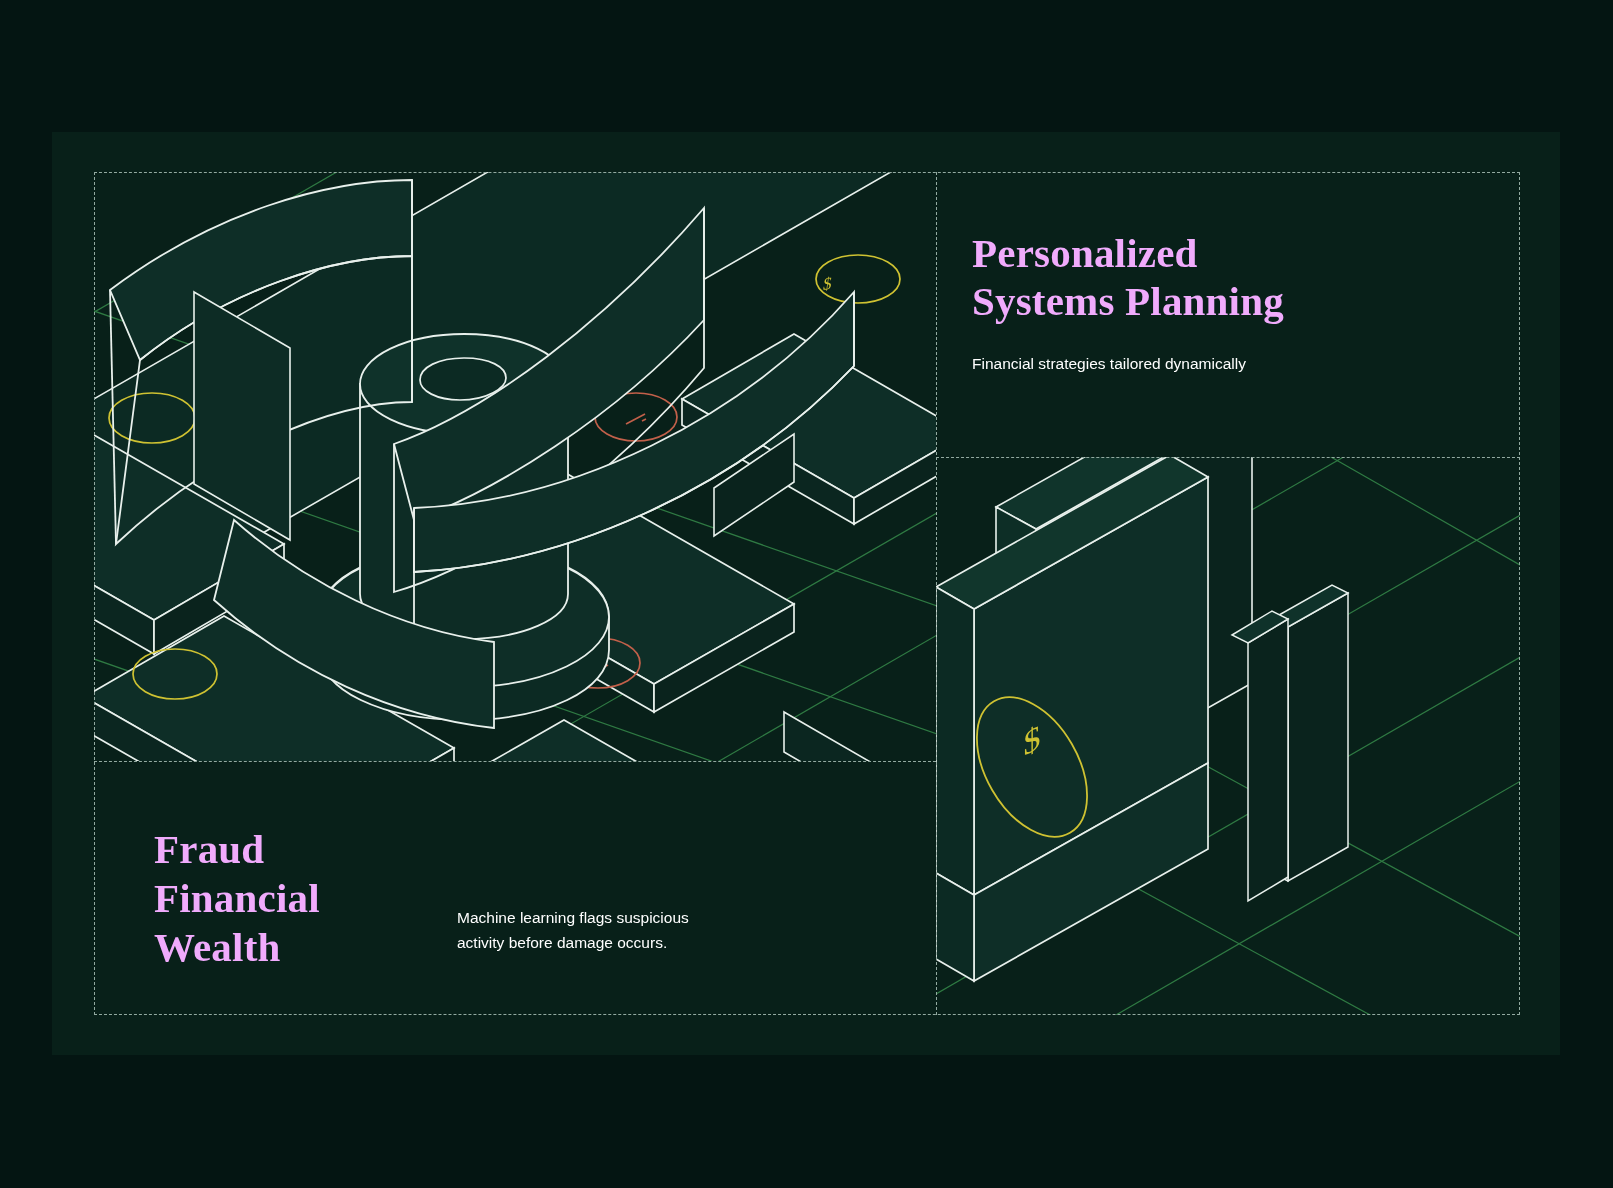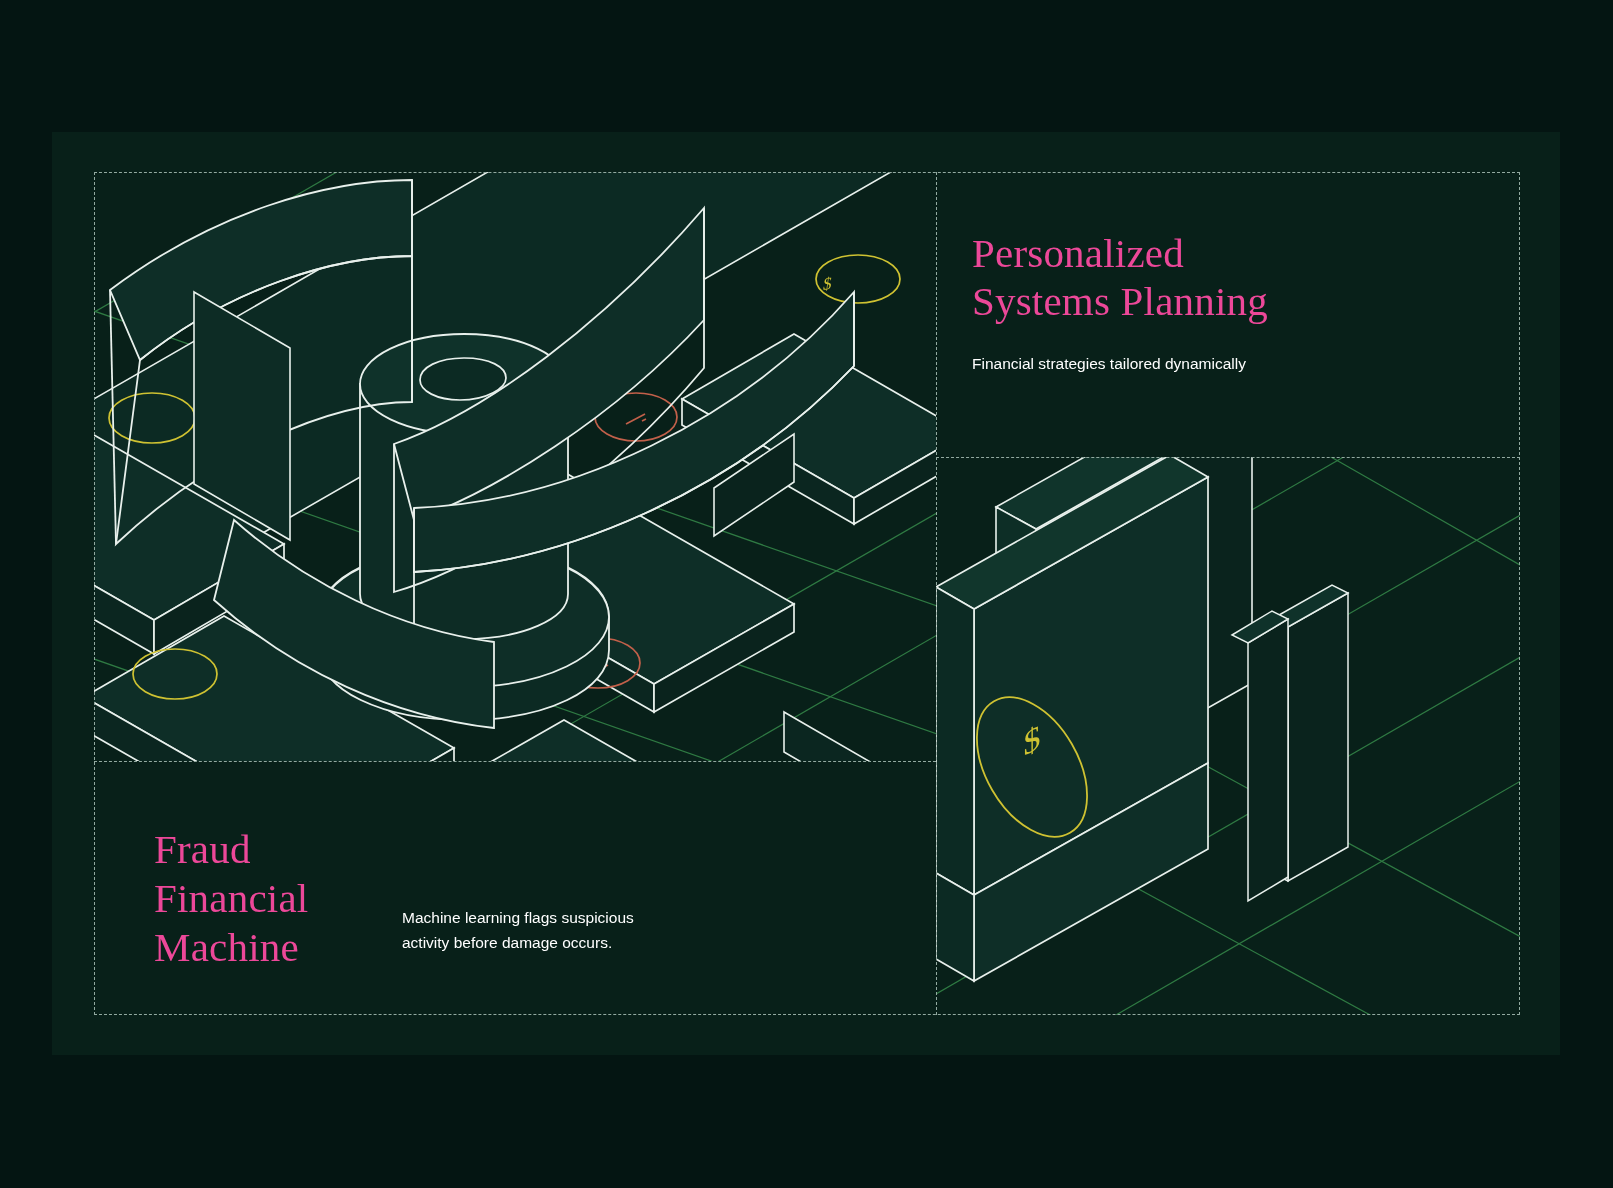--- a/index.html
+++ b/index.html
@@ -51,43 +51,44 @@
   #panel-wealth-text {
     left:936px; top:172px; width:584px; height:285px;
     padding:58px 0 0 36px;
   }
   #panel-fraud-text {
     left:94px; top:761px; width:842px; height:254px;
   }
 
   .heading {
     font-family:"Liberation Serif", serif;
-    font-weight:400;
-    color:#ec4899;
+    font-weight:700;
+    color:#f0abfc;
     font-size:41px;
     line-height:1.16;
     letter-spacing:0.2px;
   }
   .body-copy {
     font-family:"Liberation Sans", sans-serif;
     color:#ffffff;
     font-size:15.5px;
     line-height:1.62;
     font-weight:400;
   }
   #panel-wealth-text .body-copy { margin-top:26px; }
 
   .fraud-inner {
     position:absolute; left:60px; top:64px;
     width:780px;
     display:flex;
     align-items:flex-start;
+    gap:46px;
   }
   .fraud-inner .heading { width:248px; font-size:41px; line-height:1.20; }
-  .fraud-inner .body-copy { width:300px; margin-left:0; padding-top:80px; }
+  .fraud-inner .body-copy { width:300px; margin-left:9px; padding-top:80px; }
 
   .nowrap-lines span { display:block; }
 </style>
 </head>
 <body>
 
 <div id="stage">
 
   <div class="card"></div>
 
@@ -281,21 +282,21 @@
     <p class="body-copy nowrap-lines">
       <span>Financial strategies tailored dynamically</span>
     </p>
   </div>
 
   <div class="panel" id="panel-fraud-text">
     <div class="fraud-inner">
       <h2 class="heading nowrap-lines">
         <span>Fraud</span>
         <span>Financial</span>
-        <span>Machine</span>
+        <span>Wealth</span>
       </h2>
       <p class="body-copy nowrap-lines">
         <span>Machine learning flags suspicious</span>
         <span>activity before damage occurs.</span>
       </p>
     </div>
   </div>
 
 </div>
 

